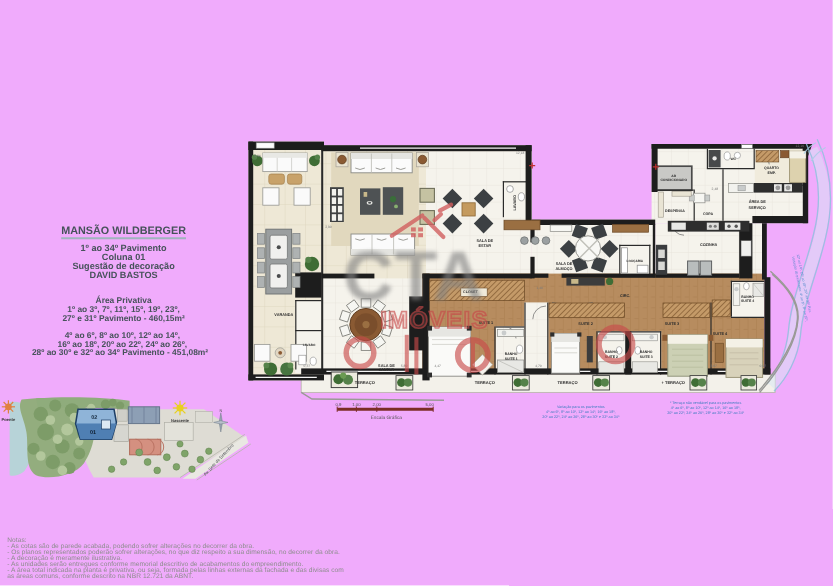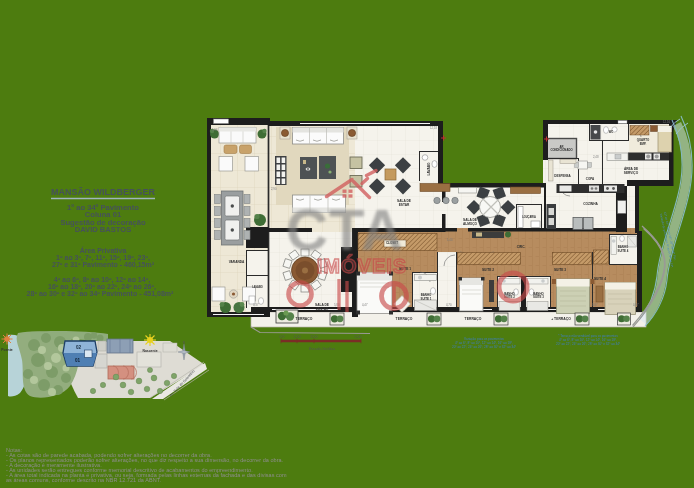--- a/index.html
+++ b/index.html
@@ -1,16 +1,16 @@
 <!DOCTYPE html>
 <html><head>
 <meta charset="utf-8">
 <style>
 html,body{margin:0;padding:0;background:#fff;}
-#page{position:relative;width:694px;height:488px;background:#4d7c0f;overflow:hidden;
+#page{position:relative;width:694px;height:488px;background:#f0abfc;overflow:hidden;
 font-family:"Liberation Sans", sans-serif;}
 svg text{font-family:"Liberation Sans", sans-serif;}
 </style>
 </head>
 <body>
 <div id="page">
 <svg width="694" height="488" viewBox="0 0 694 488">
 <defs>
 <pattern id="hatch" width="3.2" height="3.2" patternUnits="userSpaceOnUse" patternTransform="rotate(45)">
 <rect width="3.2" height="3.2" fill="#c49a68"></rect>

